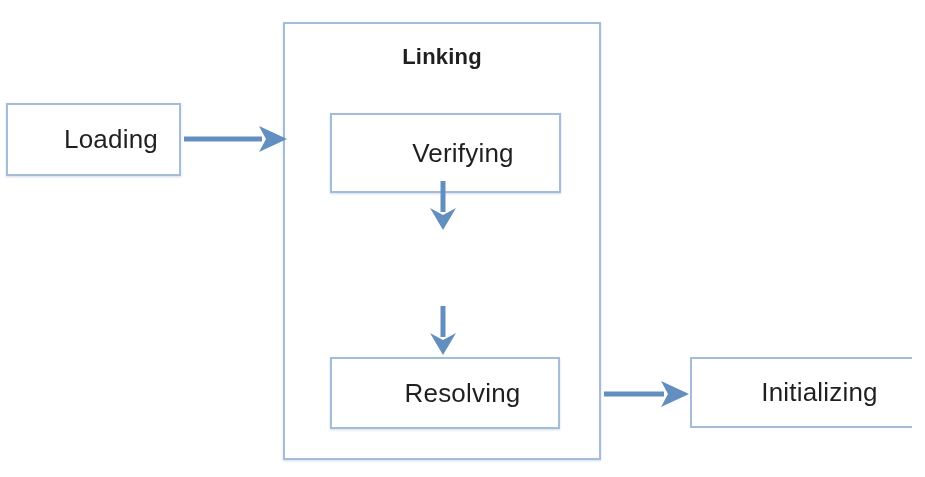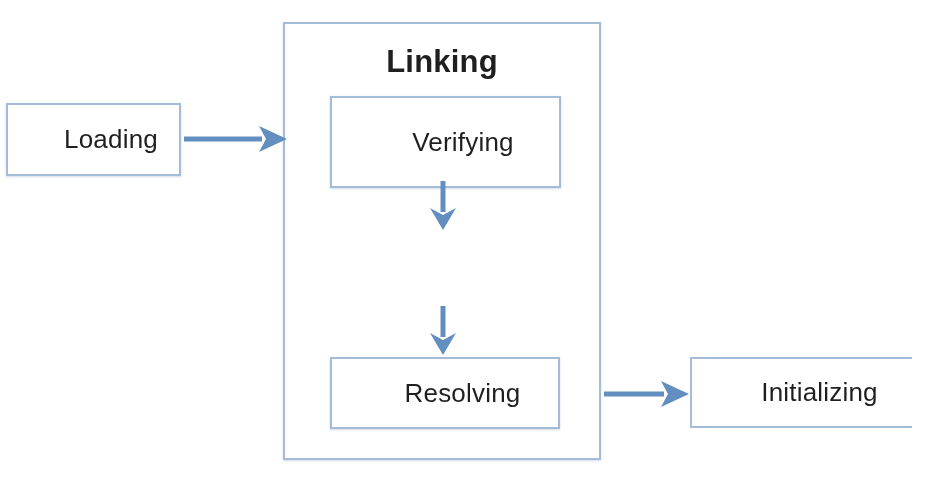--- a/index.html
+++ b/index.html
@@ -35,21 +35,21 @@
     border: 2px solid #a4bcd8;
     box-shadow: 0 1px 2px rgba(170,190,215,0.55);
     box-sizing: border-box;
   }
   .group-title {
     position: absolute;
     top: 20px;
     left: 0;
     width: 100%;
     text-align: center;
-    font-size: 31px;
+    font-size: 22px;
     font-weight: bold;
     letter-spacing: 0.2px;
   }
   .clipped-right {
     border-right: none;
     box-shadow: none;
   }
   .arrow-layer {
     position: absolute;
     left: 0;
@@ -65,21 +65,21 @@
 <div class="canvas">
 
   <div class="box" style="left:6px; top:103px; width:175px; height:73px;">
     <span>Loading</span>
   </div>
 
   <div class="group" style="left:283px; top:22px; width:318px; height:438px;">
     <div class="group-title">Linking</div>
   </div>
 
-  <div class="box" style="left:330px; top:96px; width:231px; height:92px;">
+  <div class="box" style="left:330px; top:113px; width:231px; height:80px;">
     <span>Verifying</span>
   </div>
 
 
   <div class="box clipped-right" style="left:690px; top:357px; width:222px; height:71px;">
     <span>Initializing</span>
   </div>
 
   <div class="box" style="left:330px; top:357px; width:230px; height:72px;">
     <span>Resolving</span>

